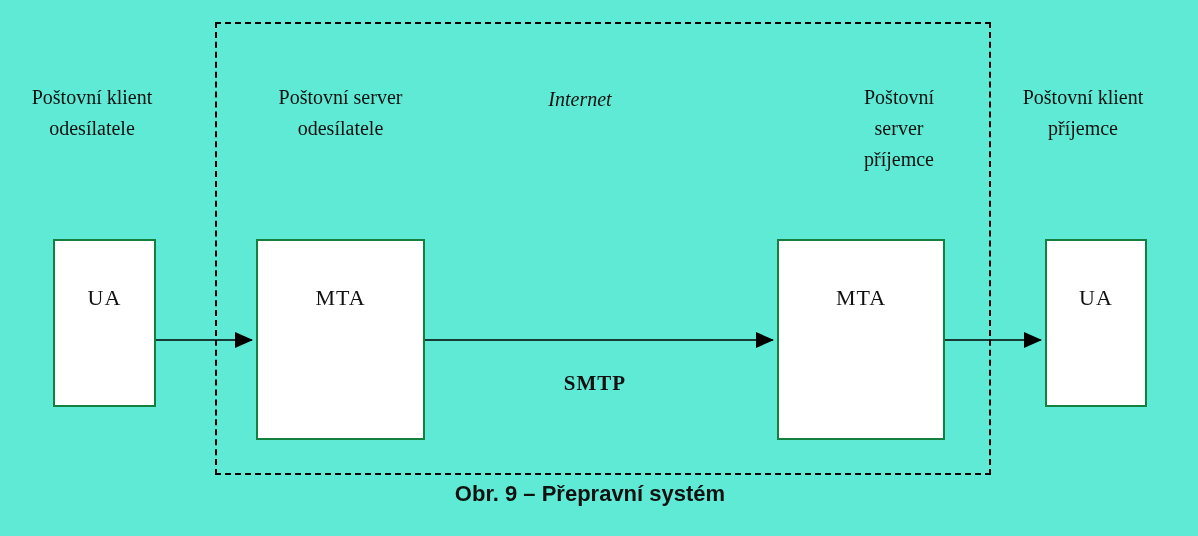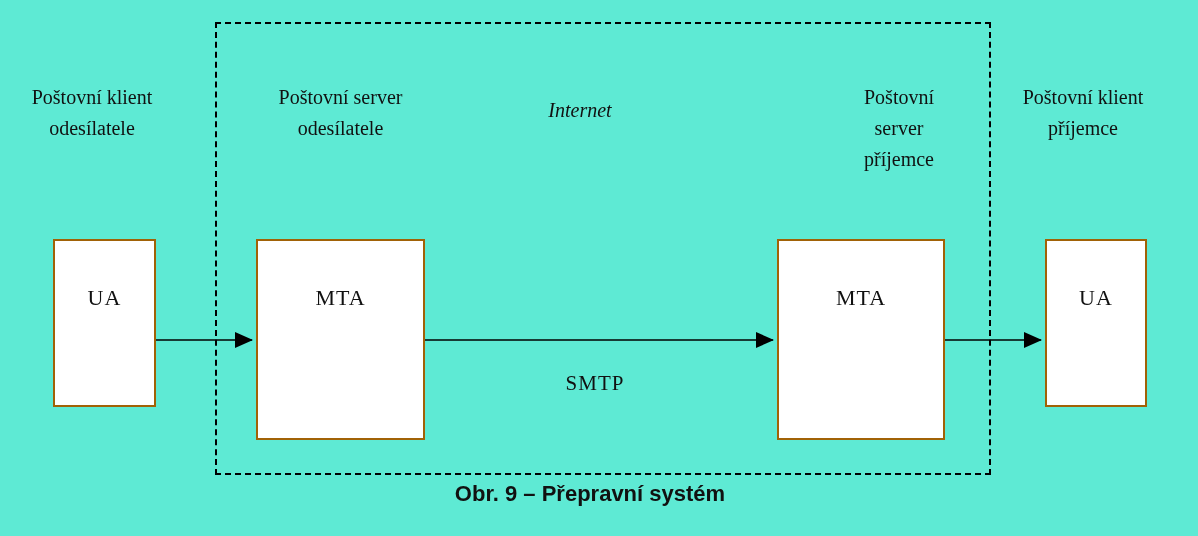--- a/index.html
+++ b/index.html
@@ -16,24 +16,24 @@
     left:215px;top:22px;width:776px;height:453px;
     border:2px dashed #000000;
     box-sizing:border-box;
   }
   .col-label{
     position:absolute;
     font-size:20px;line-height:31px;
     text-align:center;
     white-space:pre-line;
   }
-  .italic{font-style:italic;margin-top:11px;}
+  .italic{font-style:italic;}
   .node{
     position:absolute;
-    border:2px solid #a16207;
+    border:2px solid #15803d;
     box-sizing:border-box;
     background:#ffffff;
     display:flex;justify-content:center;align-items:flex-start;
   }
   .node .node-label{
     padding-top:44px;
     font-size:22px;
     letter-spacing:1px;
   }
   .ua-sender{left:53px;top:239px;width:103px;height:168px;}
@@ -43,20 +43,21 @@
   .arrows{
     position:absolute;left:0;top:0;width:1198px;height:536px;
     pointer-events:none;
   }
   .smtp-label{
     position:absolute;
     left:540px;top:371px;width:110px;
     text-align:center;
     font-size:21px;
     letter-spacing:1px;
+    font-weight:bold;
   }
   .caption{
     position:absolute;
     left:380px;top:481px;width:420px;
     text-align:center;
     font-family:"Liberation Sans","DejaVu Sans",sans-serif;
     font-weight:bold;
     font-size:22px;
   }
   .lbl-sender-client{left:8px;top:82px;width:168px;}

